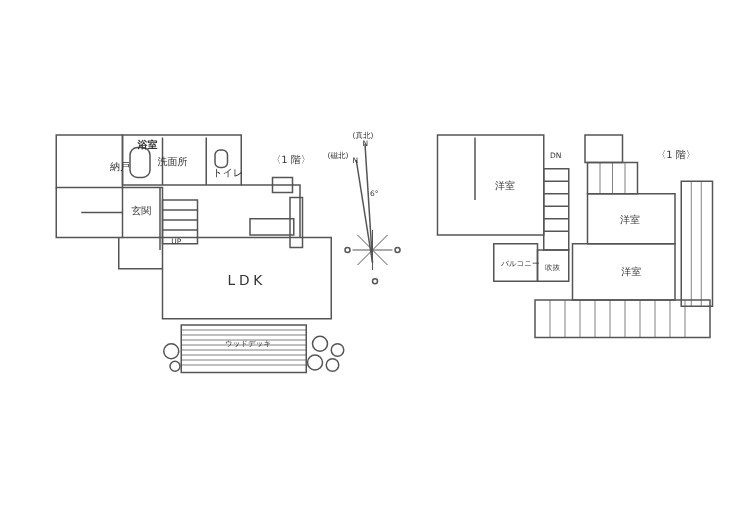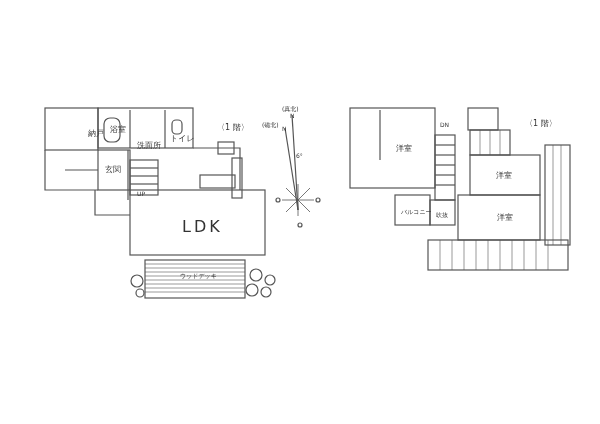--- a/index.html
+++ b/index.html
@@ -1,19 +1,19 @@
 <!DOCTYPE html>
 <html><head>
 <meta charset="utf-8">
 <style>
   html,body{margin:0;padding:0;background:#ffffff;}
   body{width:600px;height:424px;position:relative;overflow:hidden;font-family:"DejaVu Sans",sans-serif;color:#333;}
   .plan{position:absolute;left:0;top:0;width:600px;height:424px;}
   .lbl{position:absolute;font-size:8px;color:#333;white-space:nowrap;line-height:1;}
-  .lbl.big{font-size:16px;letter-spacing:3px;}
+  .lbl.big{font-size:11px;letter-spacing:3px;}
   .lbl.sm{font-size:6px;}
 </style>
 </head>
 <body>
 
 <svg class="plan" viewBox="0 0 600 424" width="600" height="424">
   <g fill="none" stroke="#555" stroke-width="1.2">
 
     <rect x="45" y="108" width="53" height="42"></rect>
 
@@ -108,22 +108,22 @@
         <line x1="561" y1="145" x2="561" y2="245"></line>
       <line x1="480" y1="130" x2="480" y2="155"></line>
         <line x1="490" y1="130" x2="490" y2="155"></line>
       <line x1="500" y1="130" x2="500" y2="155"></line>
     </g>
   </g>
 </svg>
 
 <div class="lbl" style="left:217px;top:124px;">〈1 階〉</div>
 <div class="lbl" style="left:63px;top:130px;padding-left:25px;">納戸</div>
-<div class="lbl" style="left:110px;top:126px;">浴室</div>
-<div class="lbl" style="left:137px;top:126px;margin-top:16px;">洗面所</div>
+<div class="lbl" style="left:110px;top:112px;font-weight:bold;">浴室</div>
+<div class="lbl" style="left:126px;top:126px;">洗面所</div>
 <div class="lbl" style="left:170px;top:135px;">トイレ</div>
 <div class="lbl" style="left:105px;top:166px;font-family:Liberation Mono, monospace;">玄関</div>
 <div class="lbl sm" style="left:137px;top:191px;">UP</div>
 <div class="lbl big" style="left:182px;top:219px;">LDK</div>
 <div class="lbl sm" style="left:180px;top:273px;">ウッドデッキ</div>
 
 <div class="lbl sm" style="left:282px;top:106px;">(真北)</div>
 <div class="lbl sm" style="left:262px;top:122px;">(磁北)</div>
 <div class="lbl sm" style="left:290px;top:113px;">N</div>
 <div class="lbl sm" style="left:282px;top:126px;">N</div>

